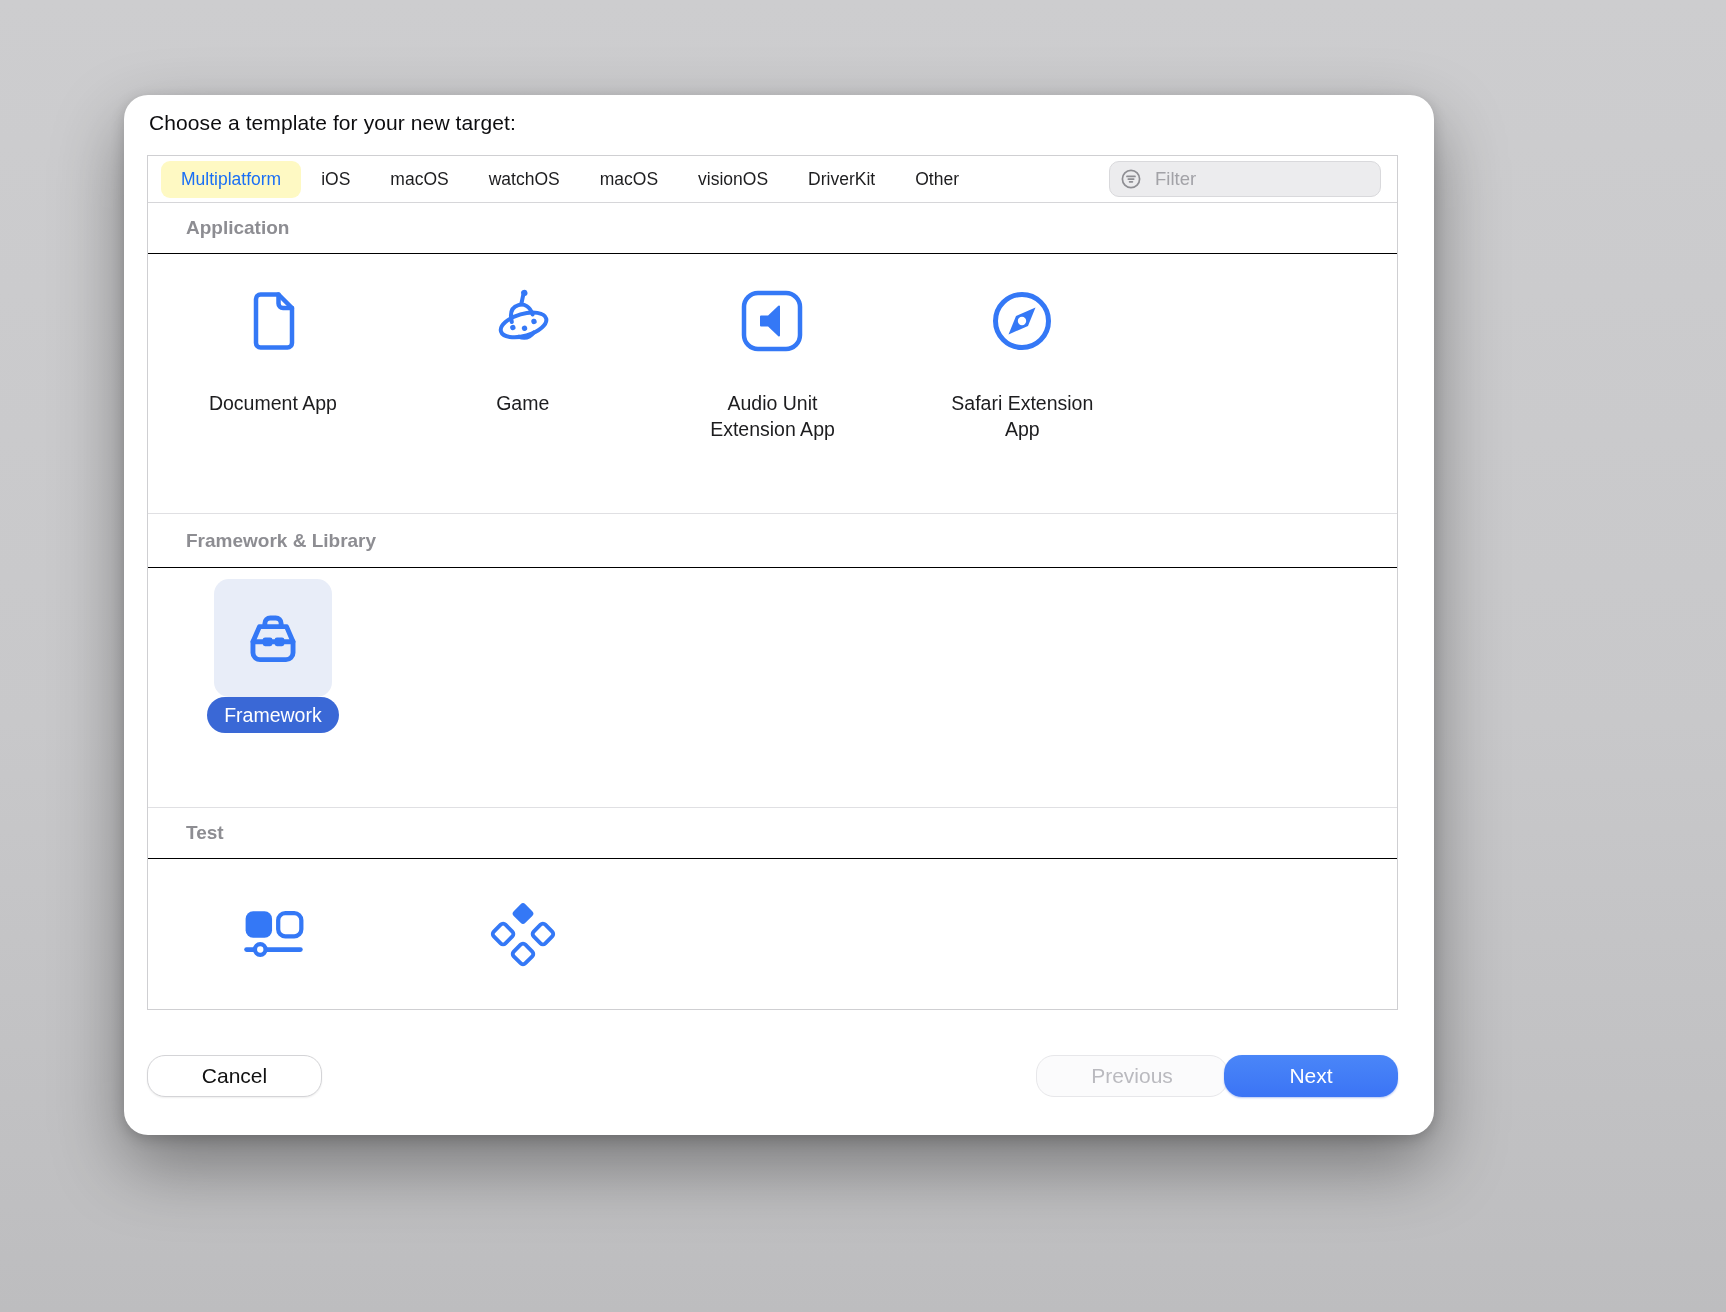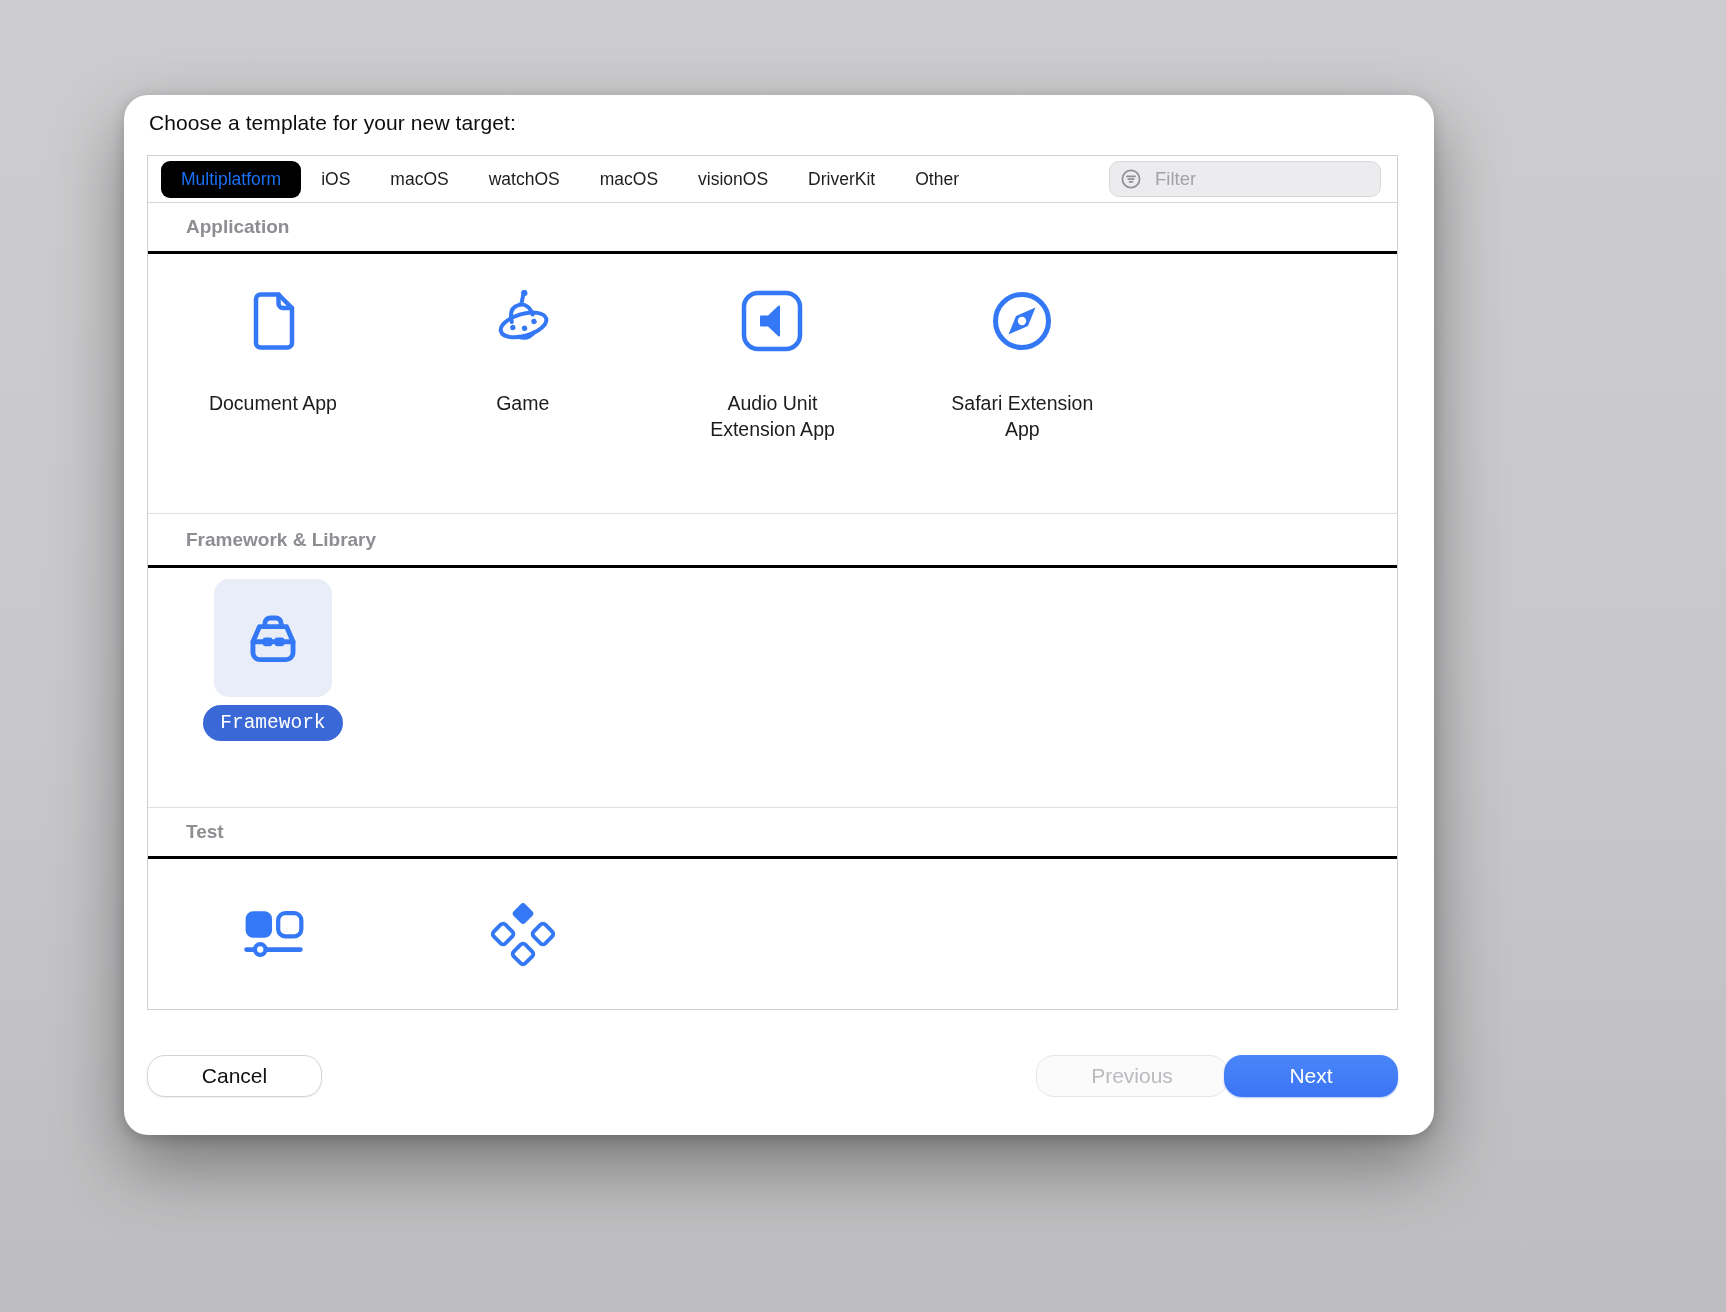--- a/index.html
+++ b/index.html
@@ -24,33 +24,33 @@
   }
   
   .tabbar {
     height:47px; border-bottom:1px solid #d6d6d9;
     display:flex; align-items:center; padding-left:13px;
   }
   .tab {
     font-size:17.5px; color:#1d1d1f; padding:8px 20px; border-radius:9px;
     white-space:nowrap; cursor:default;
   }
-  .tab.selected { background:#000000; color:#1a6ff5; }
+  .tab.selected { background:#fef9c3; color:#1a6ff5; }
   .filter-field {
     margin-left:auto; margin-right:16px;
     width:272px; height:36px; border-radius:10px;
     background:#ececee; border:1px solid #d9d9dc;
     display:flex; align-items:center; padding:0 10px; gap:13px;
   }
   .filter-placeholder { font-size:18.5px; color:#a2a2a7; }
   
   .section-header {
     display:flex; align-items:center; padding-left:38px;
     font-size:19px; font-weight:700; color:#8d8d92;
-    border-bottom:3px solid #000000;
+    border-bottom:1px solid #000000;
     text-align:center;
   }
   .hdr-application { height:51px; }
   .hdr-framework { height:54px; }
   .hdr-test { height:51px; }
   .row { display:flex; }
   .row-application { height:260px; border-bottom:1px solid #e0e0e3; }
   .row-framework  { height:240px; border-bottom:1px solid #e0e0e3; }
   .row-test       { height:152px; }
   .cell {
@@ -60,22 +60,22 @@
   .cell .tpl-label {
     margin-top:33px; font-size:19.5px; line-height:26px; color:#1d1d1f;
     text-align:center; max-width:172px;
   }
   
   .fw-tile {
     margin-top:11px; width:118px; height:118px; border-radius:15px;
     background:#e8edf8; display:flex; align-items:center; justify-content:center;
   }
   .fw-pill {
-    margin-top:8px; background:#3a68d6; color:#ffffff;
-    font-size:19.5px; padding:6px 17px; border-radius:20px; line-height:24px;font-family:Liberation Mono, monospace;
+    background:#3a68d6; color:#ffffff;
+    font-size:19.5px; padding:6px 17px; border-radius:20px; line-height:24px;
   }
   .row-test .cell { padding-top:40px; }
   
   .btn {
     position:absolute; top:960px; height:42px; border-radius:18px;
     font-size:21px; display:flex; align-items:center; justify-content:center;
     font-family:"Liberation Sans", sans-serif; cursor:default;
   }
   .btn-cancel {
     left:23px; width:175px; background:#ffffff; border:1px solid #d4d4d7;

